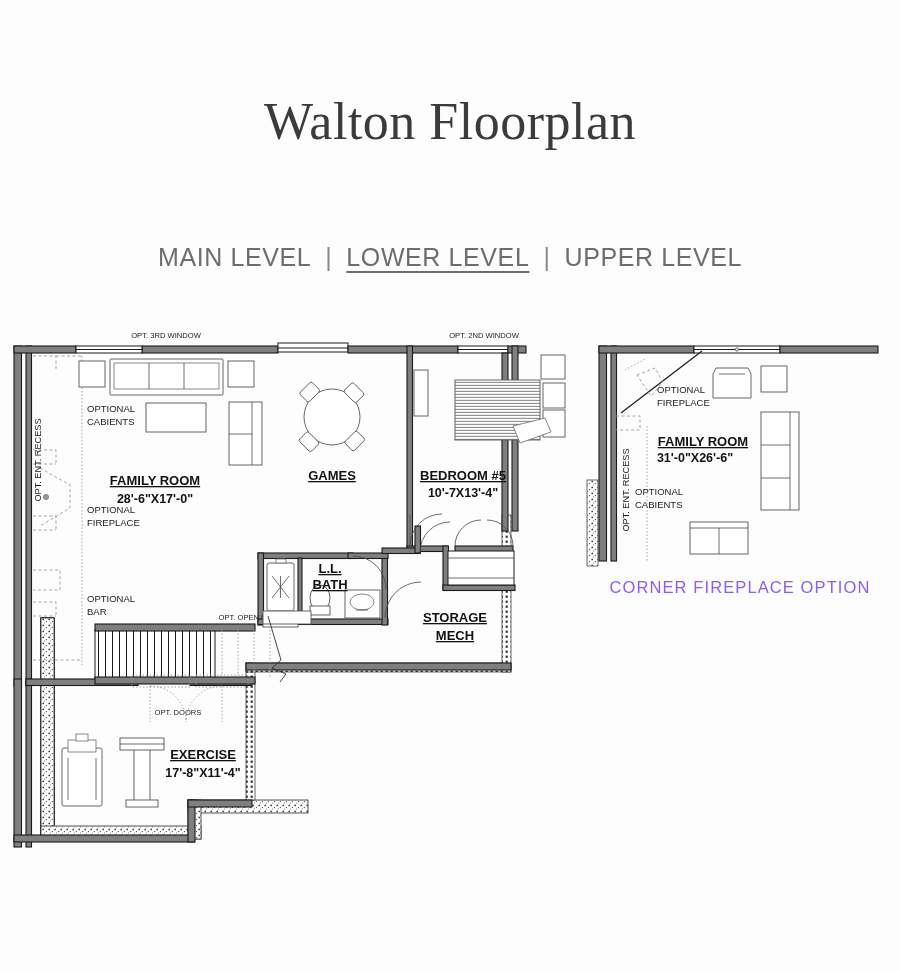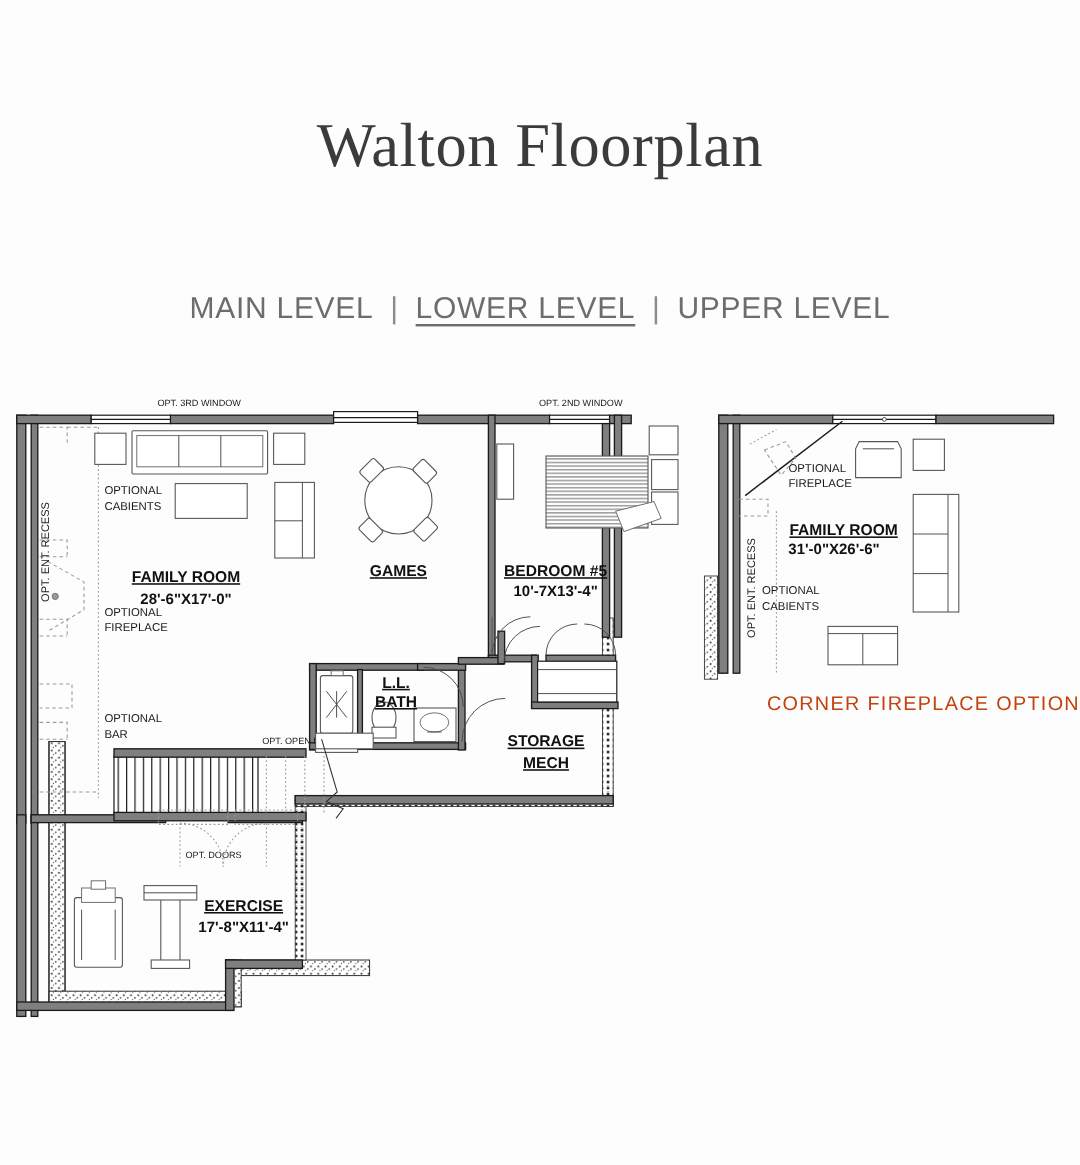--- a/index.html
+++ b/index.html
@@ -77,23 +77,23 @@
     font-family: "Liberation Sans", sans-serif;
     fill: #1a1a1a; font-size: 7.6px; font-weight: 400; text-anchor: middle;
   }
   text.vert {
     font-family: "Liberation Sans", sans-serif;
     fill: #1a1a1a; font-size: 9.2px; font-weight: 400; text-anchor: middle;
   }
   #inset-caption {
     position: absolute;
     top: 578px; left: 580px; width: 320px;
-    text-align: right;
+    text-align: center;
     font-size: 16.5px;
-    color: #c2410c;
+    color: #8b5cf6;
     letter-spacing: 1.1px;
   }
 </style>
 </head>
 <body>
 
 <div id="page">
 
   <div id="title">Walton Floorplan</div>
 

